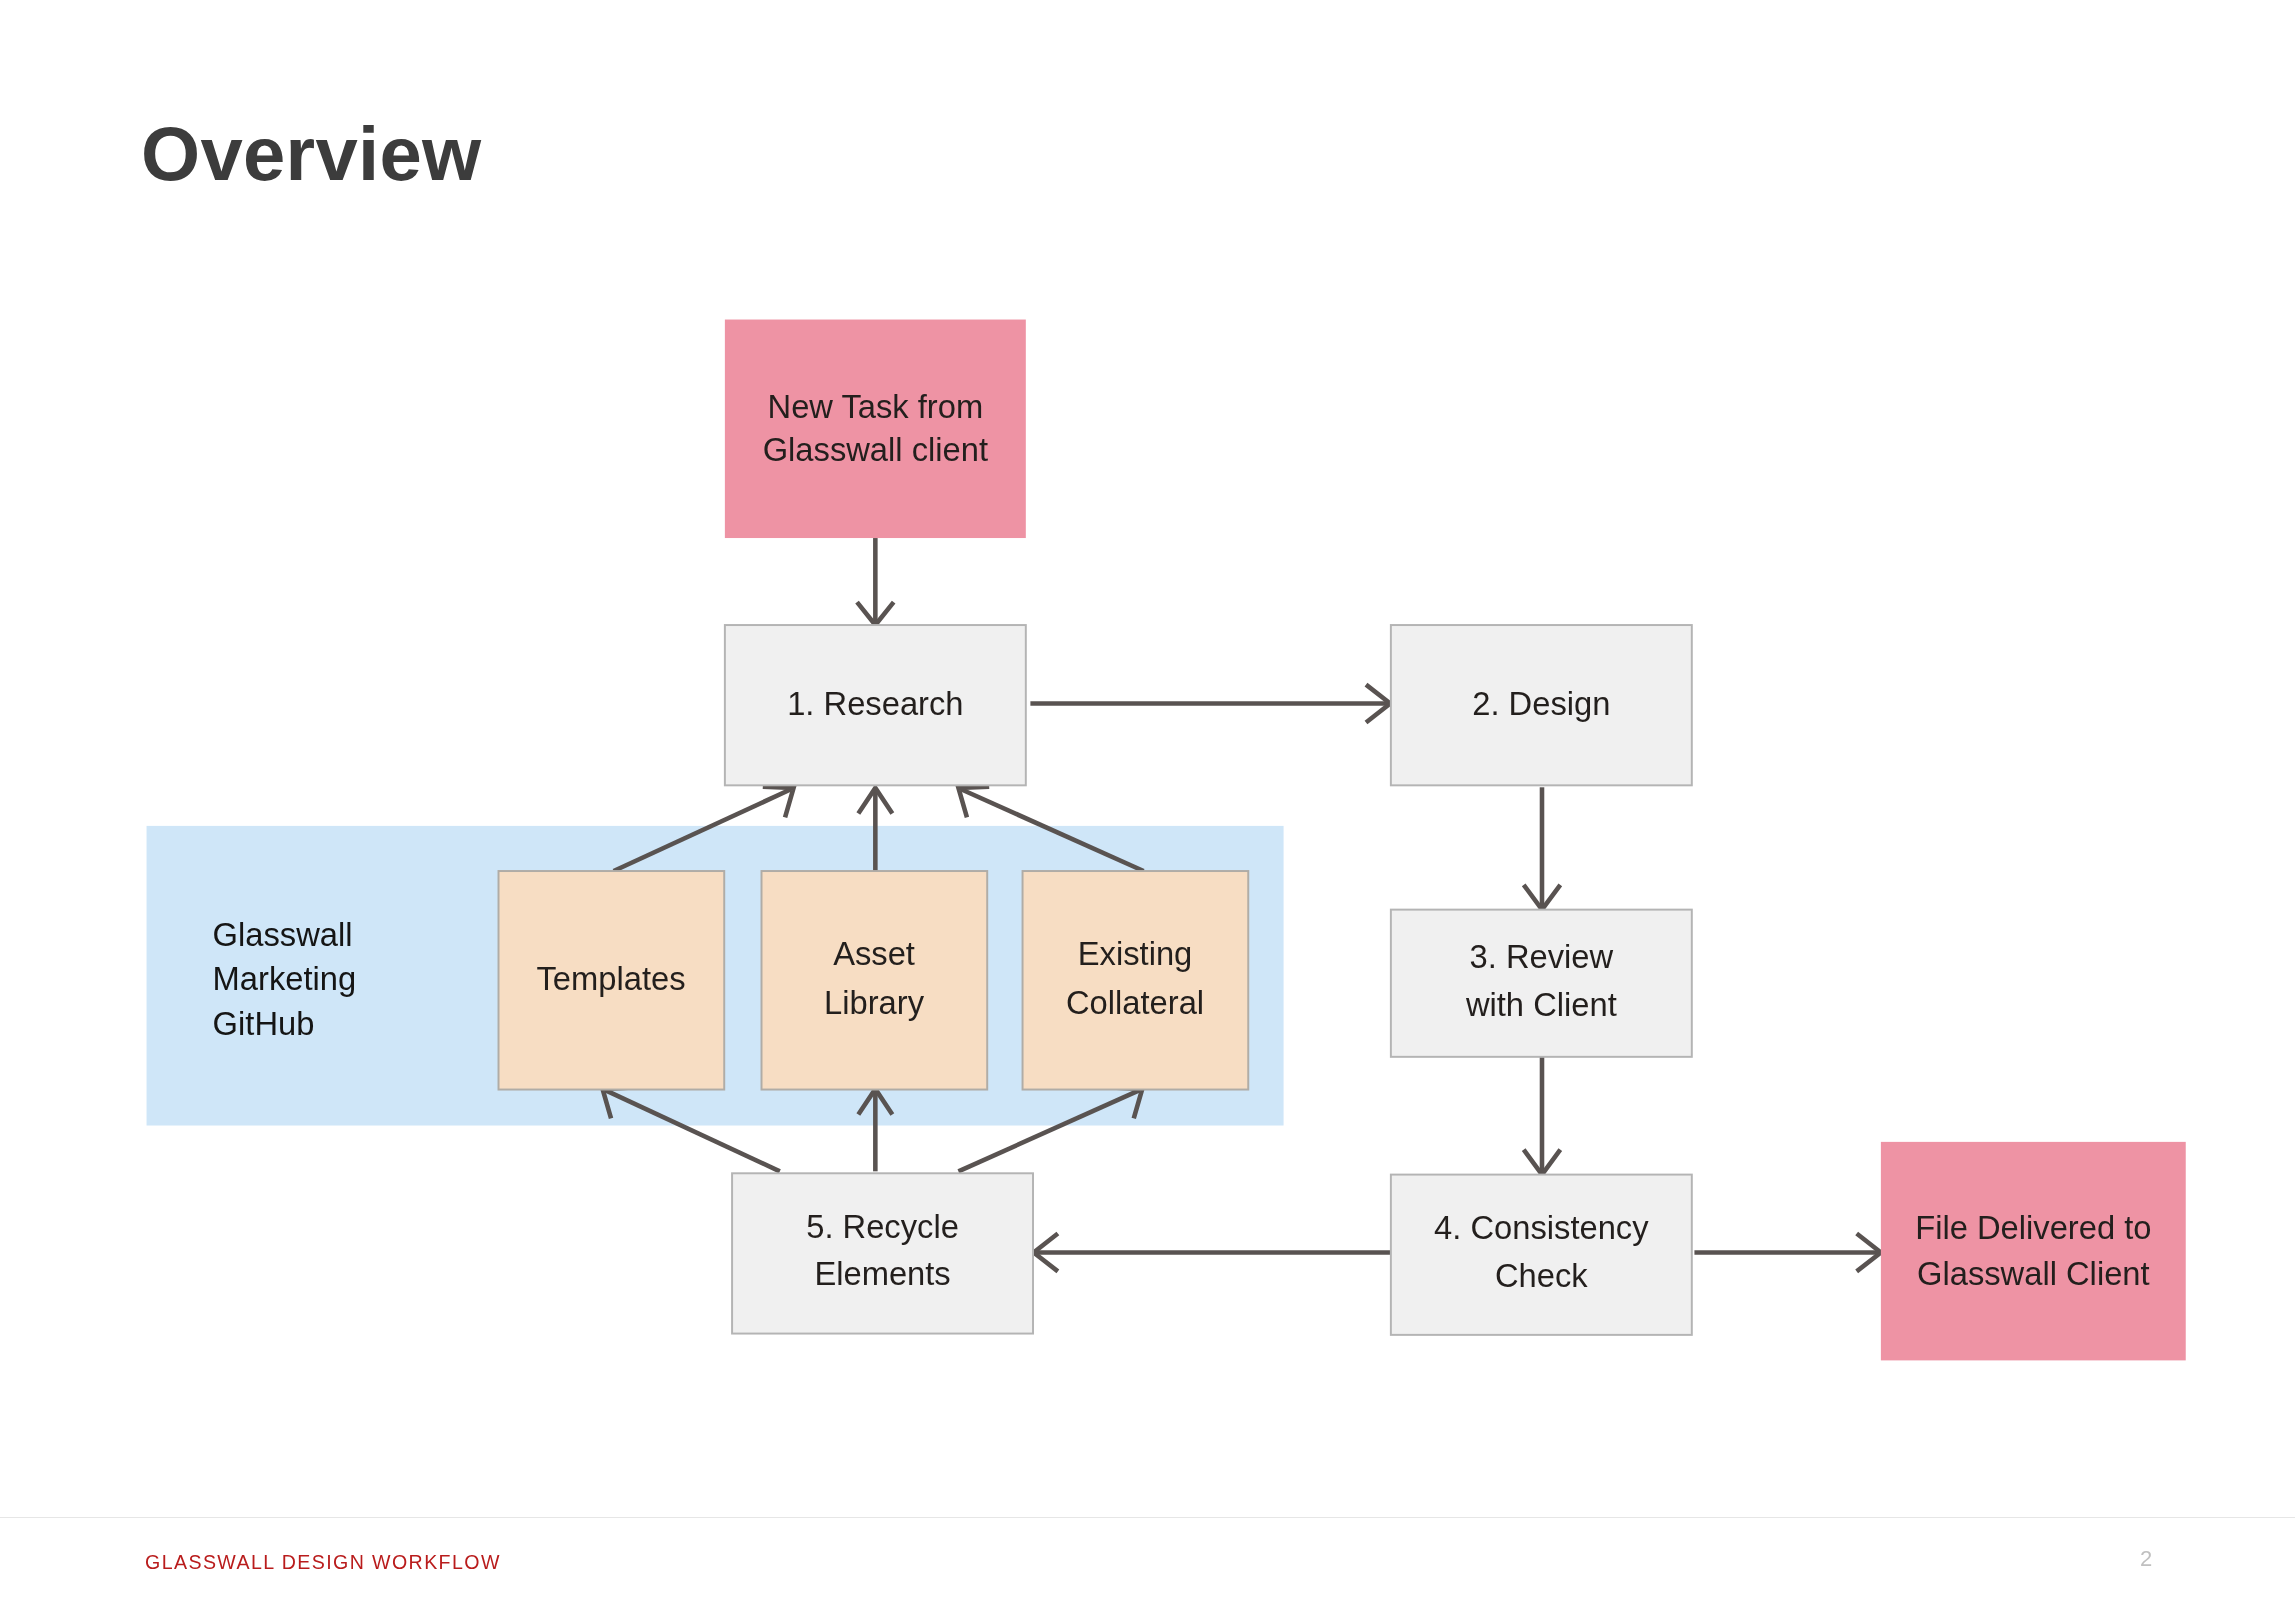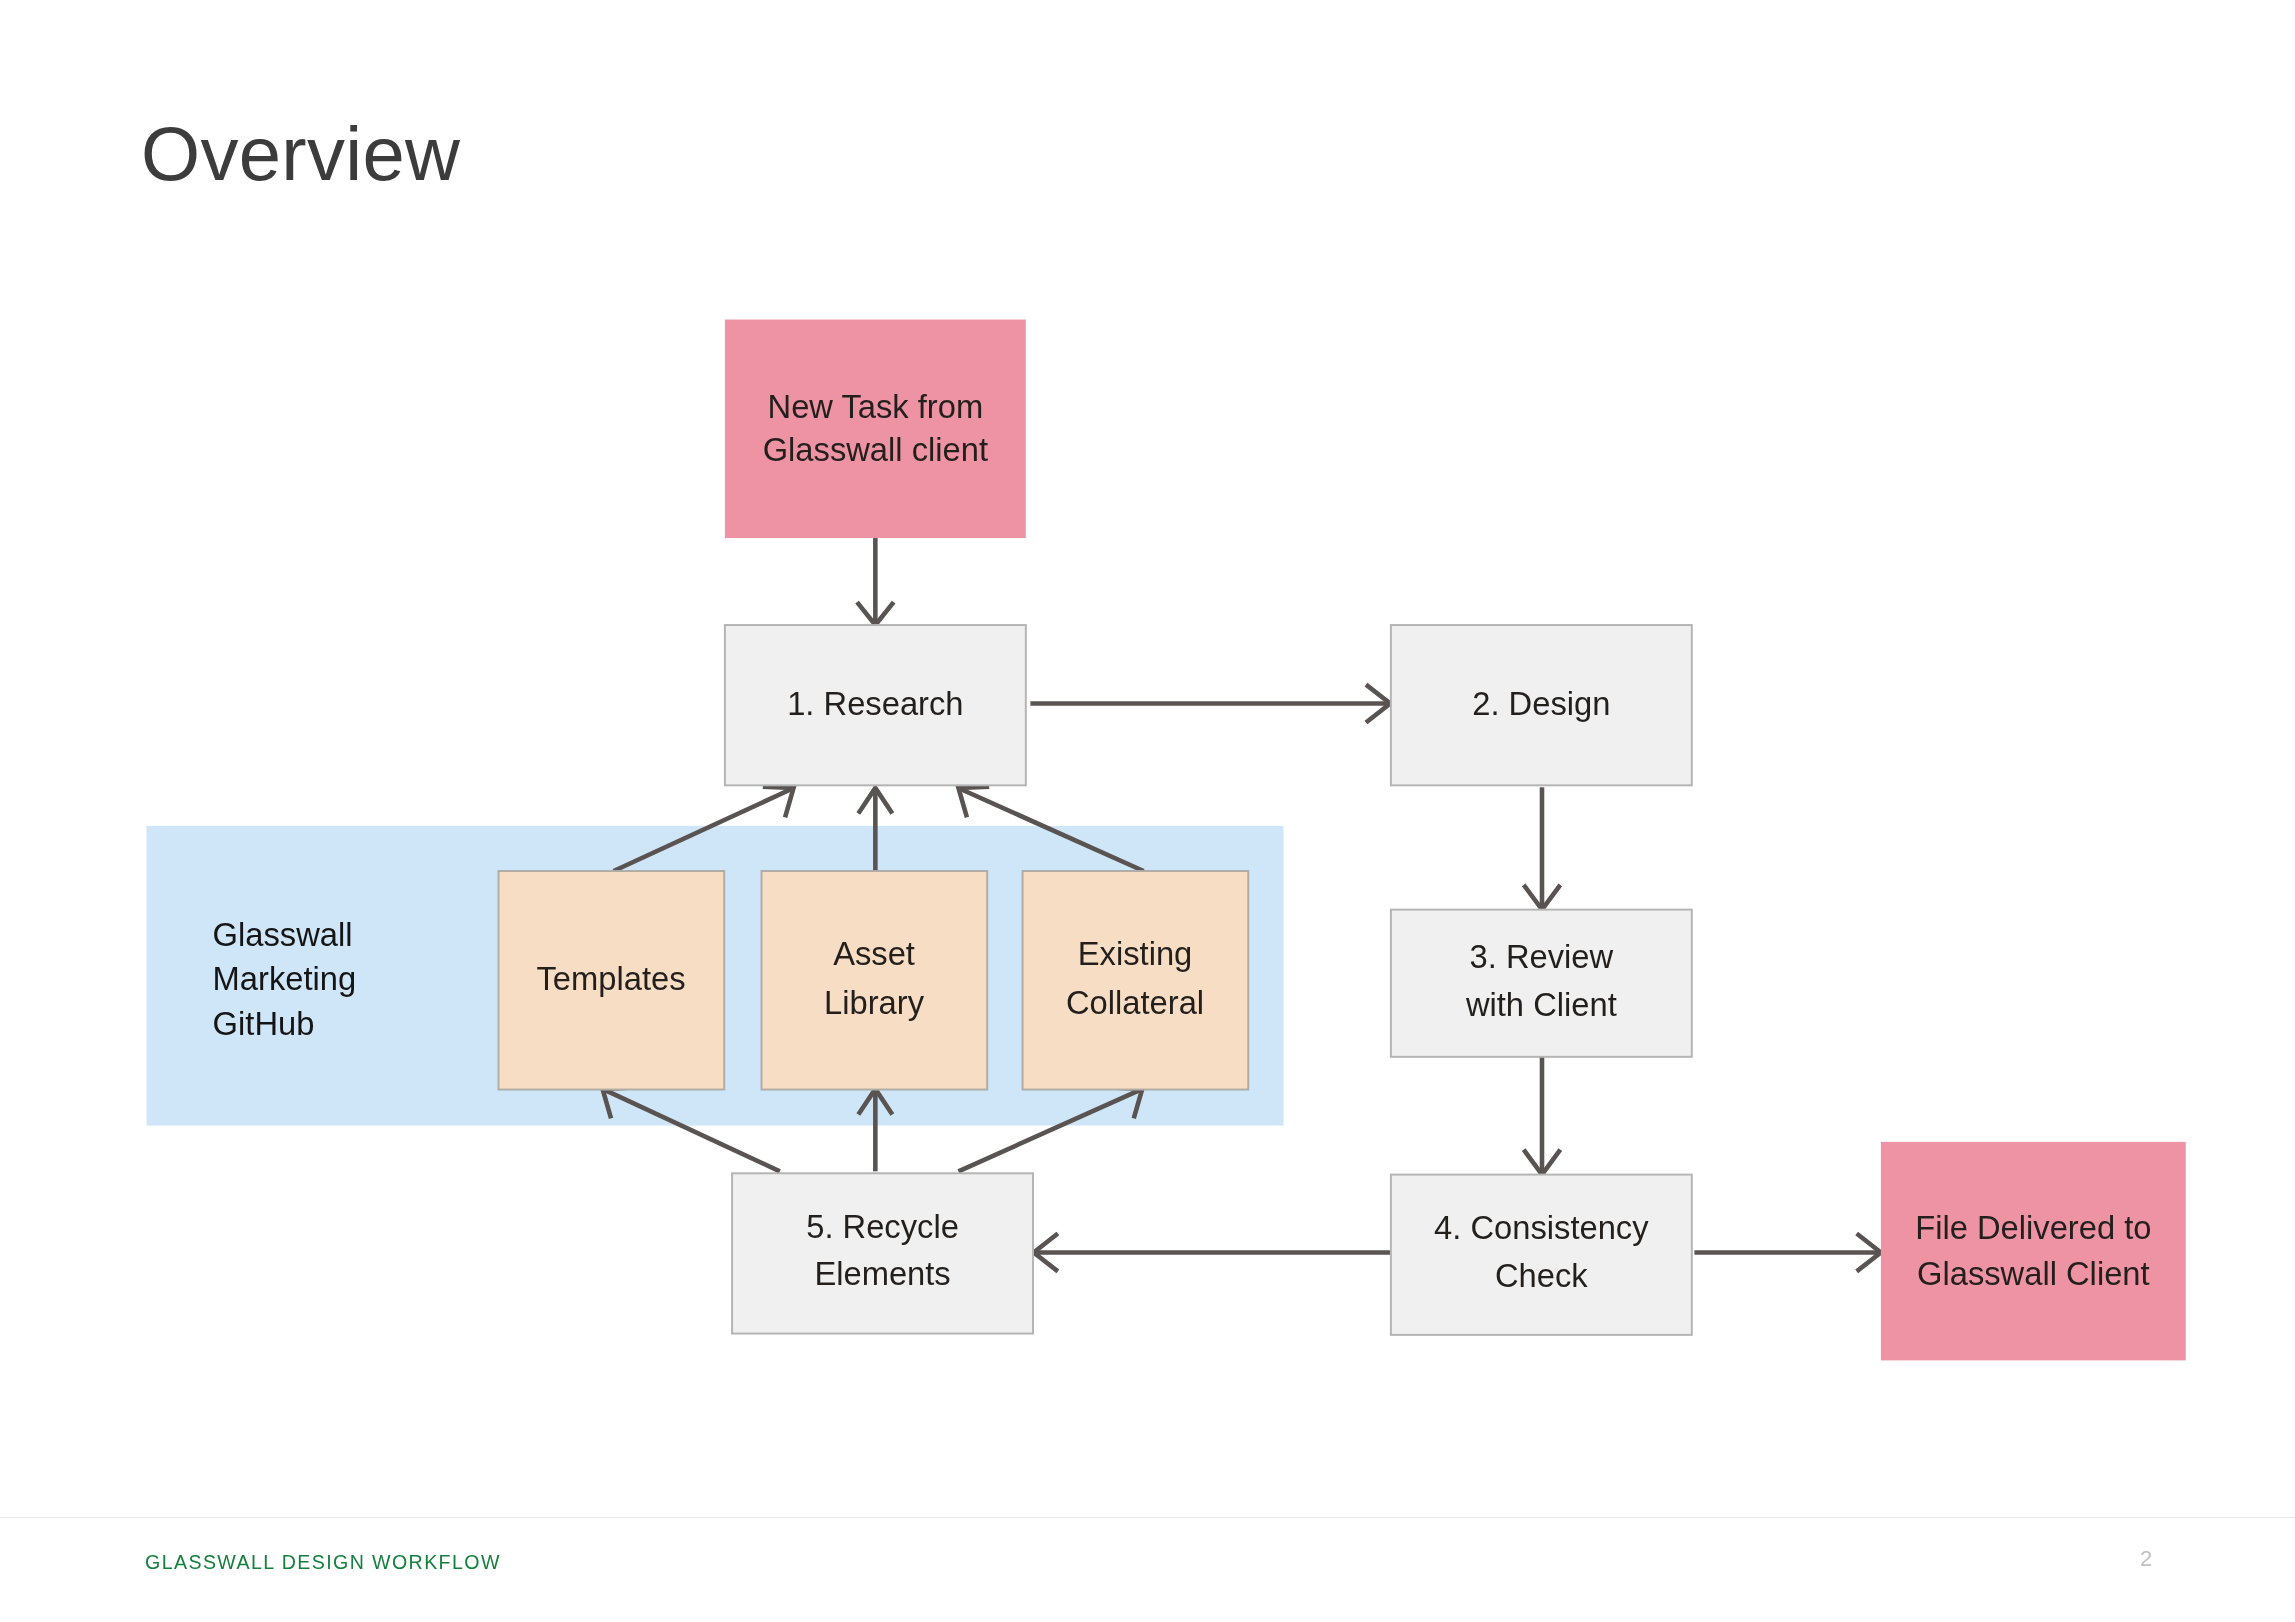--- a/index.html
+++ b/index.html
@@ -15,21 +15,21 @@
     font-family: "Liberation Sans", sans-serif;
     -webkit-font-smoothing: antialiased;
   }
 
   
   #slide-title {
     position: absolute;
     left: 141px;
     top: 116px;
     font-size: 76px;
-    font-weight: 400;
+    font-weight: 700;
     letter-spacing: 0.3px;
     color: #3c3c3c;
     line-height: 1;
     white-space: nowrap;
   }
 
   
   #diagram {
     position: absolute;
     left: 0;
@@ -46,21 +46,21 @@
     width: 2295px;
     height: 1.3px;
     background: #e6e6e6;
   }
   #footer-label {
     position: absolute;
     left: 145px;
     top: 1551px;
     font-size: 19.6px;
     letter-spacing: 1.4px;
-    color: #15803d;
+    color: #b91c1c;
     white-space: nowrap;
   }
   #footer-pagenum {
     position: absolute;
     left: 2140px;
     top: 1546px;
     font-size: 22px;
     font-weight: 300;
     color: #c0c0c0;
     white-space: nowrap;

